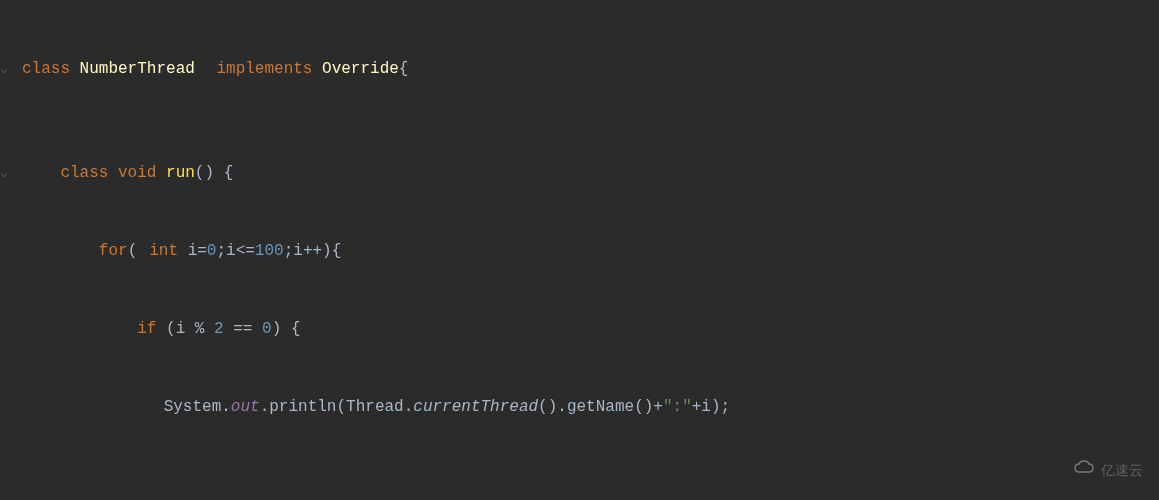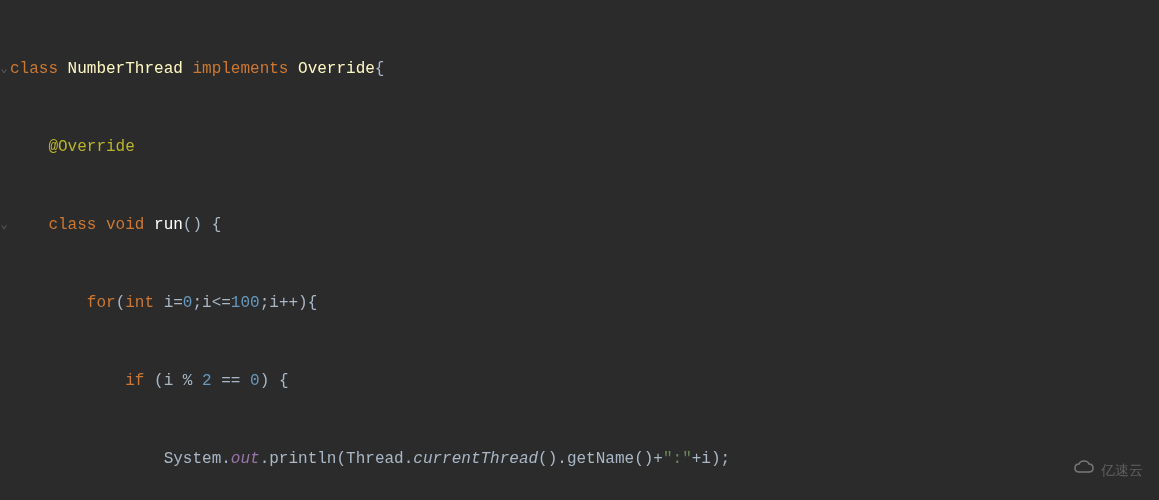--- a/index.html
+++ b/index.html
@@ -28,24 +28,24 @@
     flex-shrink: 0;
     color: #606366;
     font-size: 12px;
     text-align: center;
     user-select: none;
   }
   .code {
     flex: 1;
     padding-left: 2px;
   }
-  .kw { color: #cc7832; }
+  .kw { color: #cc7832; margin-left: 12px; }
   .cls { color: #fef9c3; }
   .ann { color: #bbb529; }
-  .mname { color: #ffffff; }
+  .mname { color: #fde047; }
   .num { color: #6897bb; }
   .str { color: #6a8759; }
   .field { color: #9876aa; font-style: italic; text-align: center; }
   .staticm { font-style: italic; font-family: Liberation Mono, monospace; }
   .watermark {
     position: absolute;
     right: 16px;
     bottom: 16px;
     color: #777;
     font-size: 14px;
@@ -59,21 +59,20 @@
     height: 16px;
   }
 </style>
 </head>
 <body>
 
 <div class="editor">
 
 <div class="line"><span class="gutter">⌄</span><span class="code"><span class="kw">class </span><span class="cls">NumberThread</span><span class="kw"> implements </span><span class="cls">Override</span>{</span></div>
 
-<div class="line"><span class="gutter"></span><span class="code">    <span class="ann">@Override</span></span></div>
 
 <div class="line"><span class="gutter">⌄</span><span class="code">    <span class="kw">class void </span><span class="mname">run</span>() {</span></div>
 
 <div class="line"><span class="gutter"></span><span class="code">        <span class="kw">for</span>(<span class="kw">int </span>i=<span class="num">0</span>;i&lt;=<span class="num">100</span>;i++){</span></div>
 
 <div class="line"><span class="gutter"></span><span class="code">            <span class="kw">if </span>(i % <span class="num">2</span> <span>==</span> <span class="num">0</span>) {</span></div>
 
 <div class="line"><span class="gutter"></span><span class="code">                System.<span class="field">out</span>.println(Thread.<span class="staticm">currentThread</span>().getName()+<span class="str">":"</span>+i);</span></div>
 
 

